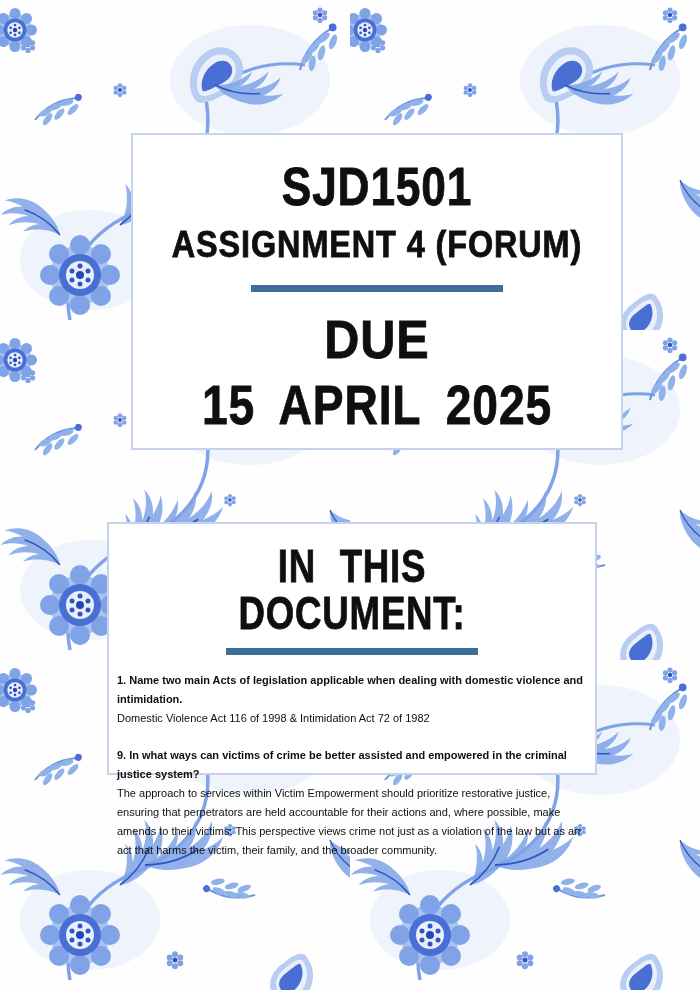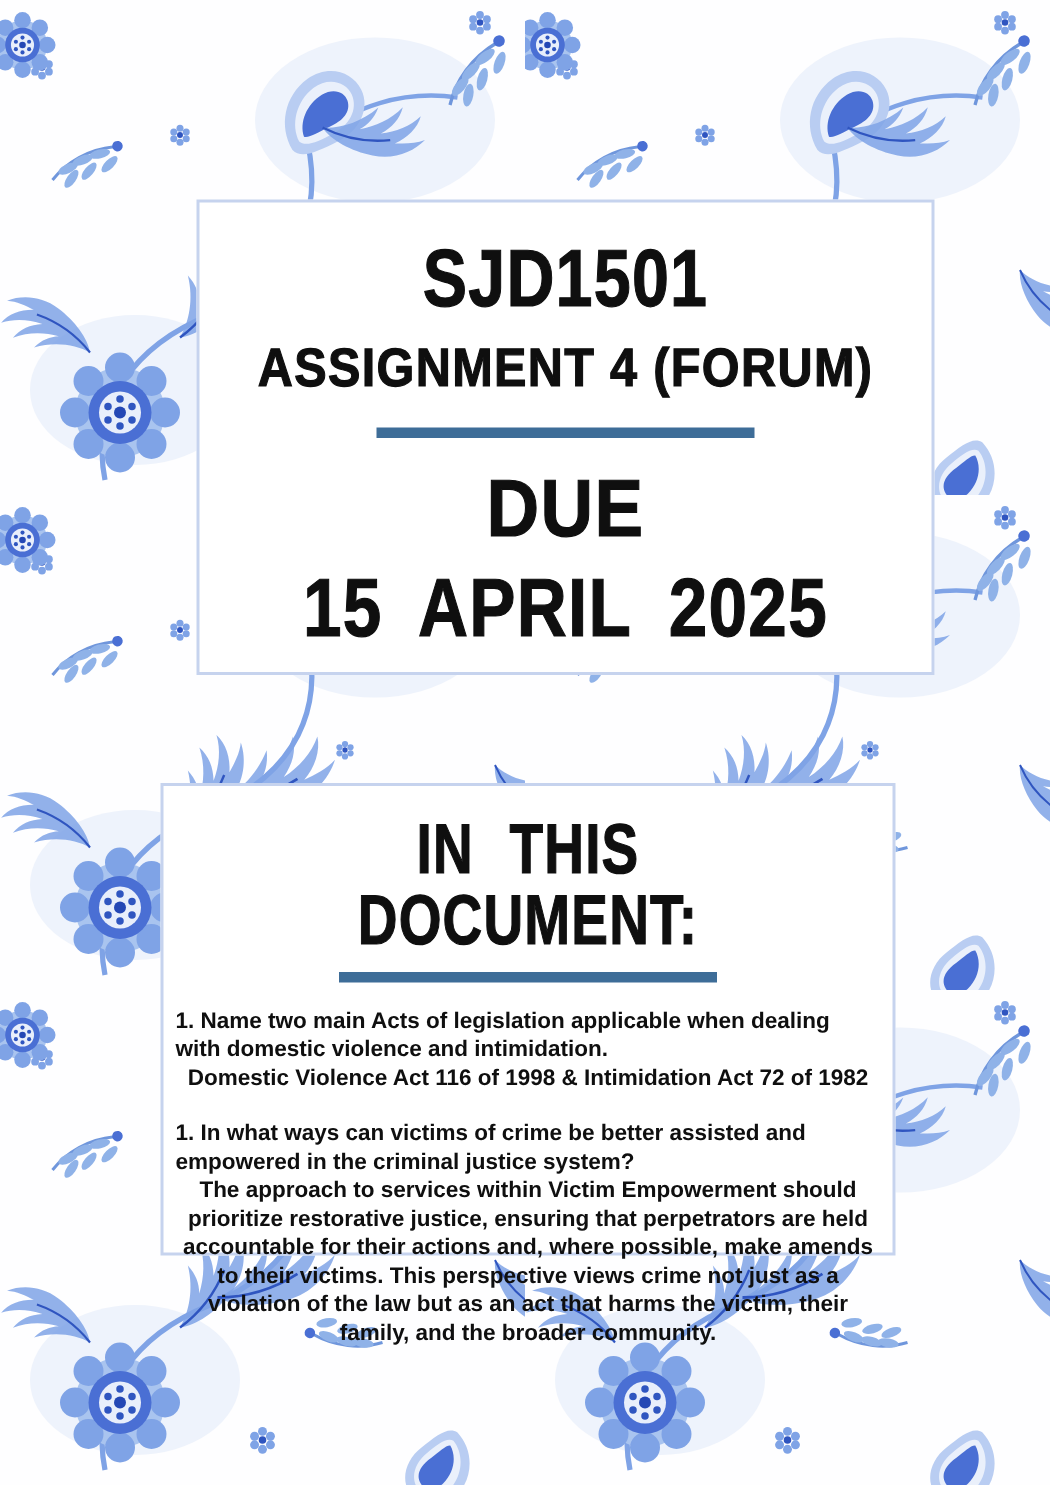--- a/index.html
+++ b/index.html
@@ -15,21 +15,21 @@
 
   .card {
     position: absolute;
     background: #ffffff;
     border: 2px solid #c6d3ee;
     box-sizing: border-box;
     text-align: center;
     z-index: 2;
   }
   .card--header  { left: 107px; top: 133px; width: 492px; height: 317px; margin-left: 24px; }
-  .card--content { left: 107px; top: 522px; width: 490px; height: 315px; }
+  .card--content { left: 107px; top: 522px; width: 490px; height: 253px; }
 
   .display {
     margin: 0;
     font-weight: bold;
     line-height: 1;
     color: #0f0f0f;
     -webkit-text-stroke: 0.8px #0f0f0f;
     letter-spacing: 1px;
   }
   .course   { font-size: 54px; margin-top: 24px; transform: scaleX(0.82); }
@@ -39,25 +39,25 @@
 
   .divider {
     width: 252px; height: 7px;
     background: #3e6d98;
     margin: 22px auto 0;
   }
   .card--content .divider { margin: 12px auto 0; }
 
   .doc-heading { font-size: 47px; margin-top: 18px; transform: scaleX(0.78); word-spacing: 0.35em; }
 
-  .qa { text-align: left; padding: 0 8px; font-size: 15px; }
+  .qa { text-align: left; padding: 0 8px; font-size: 11px; }
   .qa--first { margin-top: 16px; }
   .qa + .qa  { margin-top: 18px; }
   .qa .q { margin: 0; font-weight: bold; line-height: 19px; }
-  .qa .a { margin: 0; font-weight: bold; line-height: 19px; text-align: center; }
+  .qa .a { margin: 0; font-weight: normal; line-height: 19px; }
 </style>
 </head>
 <body>
 
 <svg class="bg-svg" width="700" height="990" viewBox="0 0 700 990" xmlns="http://www.w3.org/2000/svg">
   <defs>
 
     <g id="fl">
       <path d="M0,0 C10,-6 20,-18 24,-34 C26,-26 25,-20 22,-14 C30,-22 36,-32 38,-44 C41,-36 40,-28 36,-20 C44,-27 50,-36 52,-46 C55,-38 53,-28 48,-20 C54,-24 60,-28 64,-34 C62,-22 54,-10 40,-4 C26,2 10,4 0,0 Z" fill="#7fa3e6" opacity="0.85"></path>
       <path d="M0,0 C14,-2 30,-8 44,-20" stroke="#2f55c0" stroke-width="1.6" fill="none"></path>
@@ -157,16 +157,16 @@
 <section class="card card--content">
   <h2 class="display doc-heading">IN THIS DOCUMENT:</h2>
   <div class="divider"></div>
 
   <div class="qa qa--first">
     <p class="q">1. Name two main Acts of legislation applicable when dealing with domestic violence and intimidation.</p>
     <p class="a">Domestic Violence Act 116 of 1998 &amp; Intimidation Act 72 of 1982</p>
   </div>
 
   <div class="qa">
-    <p class="q">1. In what ways can victims of crime be better assisted and empowered in the criminal justice system?</p>
+    <p class="q">9. In what ways can victims of crime be better assisted and empowered in the criminal justice system?</p>
     <p class="a">The approach to services within Victim Empowerment should prioritize restorative justice, ensuring that perpetrators are held accountable for their actions and, where possible, make amends to their victims. This perspective views crime not just as a violation of the law but as an act that harms the victim, their family, and the broader community.</p>
   </div>
 </section>
 
 </body></html>

